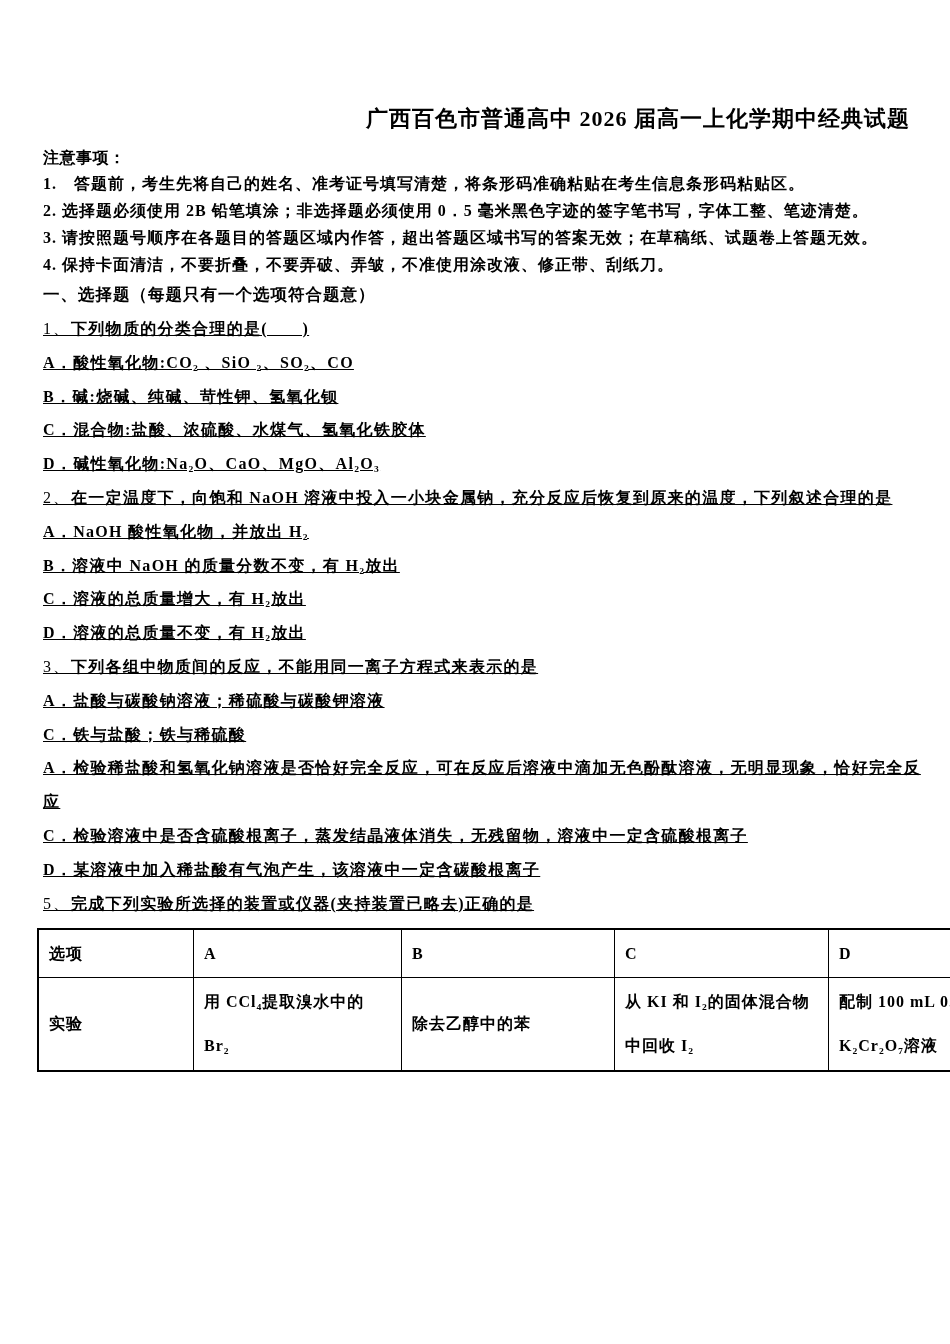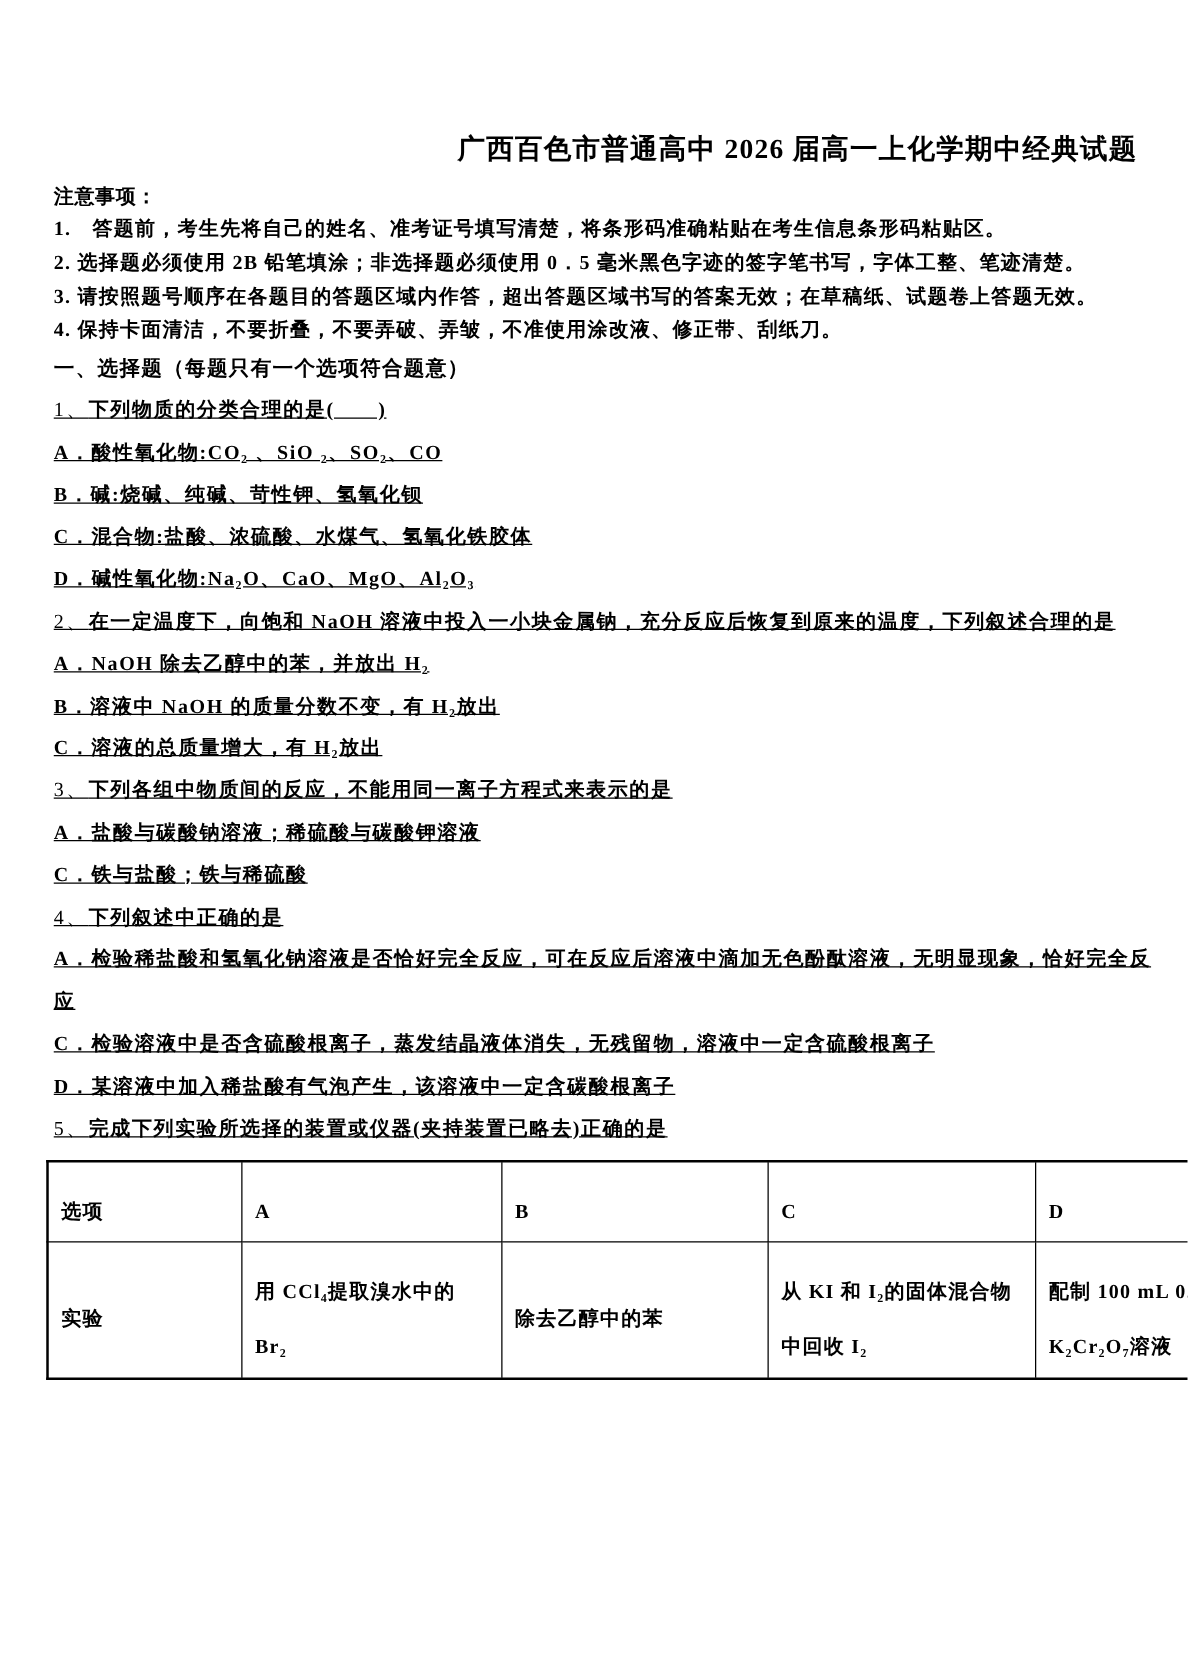--- a/index.html
+++ b/index.html
@@ -56,21 +56,21 @@
     width: 1022px;
     margin: 8px 0 0 -6px;
     border: 2px solid #000;
   }
   .exam-table td, .exam-table th {
     border: 1px solid #000;
     vertical-align: middle;
     text-align: left;
     font-size: 16px;
     font-weight: bold;
-    padding: 18px 8px 2px 10px;
+    padding: 2px 8px 2px 10px;
     letter-spacing: 1px;
     overflow: hidden;
   }
   .exam-table .hdr-row td { height: 43px; line-height: 22px; }
   .exam-table .body-row td { height: 83px; line-height: 44px; white-space: pre-line; }
   .col-label { width: 136px; }
   .col-a { width: 189px; }
   .col-b { width: 194px; }
   .col-c { width: 195px; }
   .col-d { width: 300px; }
@@ -95,33 +95,33 @@
   <div class="question">
     <p class="stem"><span class="qnum">1、</span><span>下列物质的分类合理的是(　　)</span></p>
     <p class="option">A．酸性氧化物:CO₂ 、SiO ₂、SO₂、CO</p>
     <p class="option">B．碱:烧碱、纯碱、苛性钾、氢氧化钡</p>
     <p class="option">C．混合物:盐酸、浓硫酸、水煤气、氢氧化铁胶体</p>
     <p class="option">D．碱性氧化物:Na₂O、CaO、MgO、Al₂O₃</p>
   </div>
 
   <div class="question">
     <p class="stem"><span class="qnum">2、</span><span>在一定温度下，向饱和 NaOH 溶液中投入一小块金属钠，充分反应后恢复到原来的温度，下列叙述合理的是</span></p>
-    <p class="option">A．NaOH 除去乙醇中的苯，并放出 H₂</p>
+    <p class="option">A．NaOH 酸性氧化物，并放出 H₂</p>
     <p class="option">B．溶液中 NaOH 的质量分数不变，有 H₂放出</p>
     <p class="option">C．溶液的总质量增大，有 H₂放出</p>
+    <p class="option">D．溶液的总质量不变，有 H₂放出</p>
   </div>
 
   <div class="question">
     <p class="stem"><span class="qnum">3、</span><span>下列各组中物质间的反应，不能用同一离子方程式来表示的是</span></p>
     <p class="option">A．盐酸与碳酸钠溶液；稀硫酸与碳酸钾溶液</p>
     <p class="option">C．铁与盐酸；铁与稀硫酸</p>
   </div>
 
   <div class="question">
-    <p class="stem"><span class="qnum">4、</span><span>下列叙述中正确的是</span></p>
     <p class="option">A．检验稀盐酸和氢氧化钠溶液是否恰好完全反应，可在反应后溶液中滴加无色酚酞溶液，无明显现象，恰好完全反应</p>
     <p class="option">C．检验溶液中是否含硫酸根离子，蒸发结晶液体消失，无残留物，溶液中一定含硫酸根离子</p>
     <p class="option">D．某溶液中加入稀盐酸有气泡产生，该溶液中一定含碳酸根离子</p>
   </div>
 
   <div class="question">
     <p class="stem"><span class="qnum">5、</span><span>完成下列实验所选择的装置或仪器(夹持装置已略去)正确的是</span></p>
   </div>
 
   <table class="exam-table">

